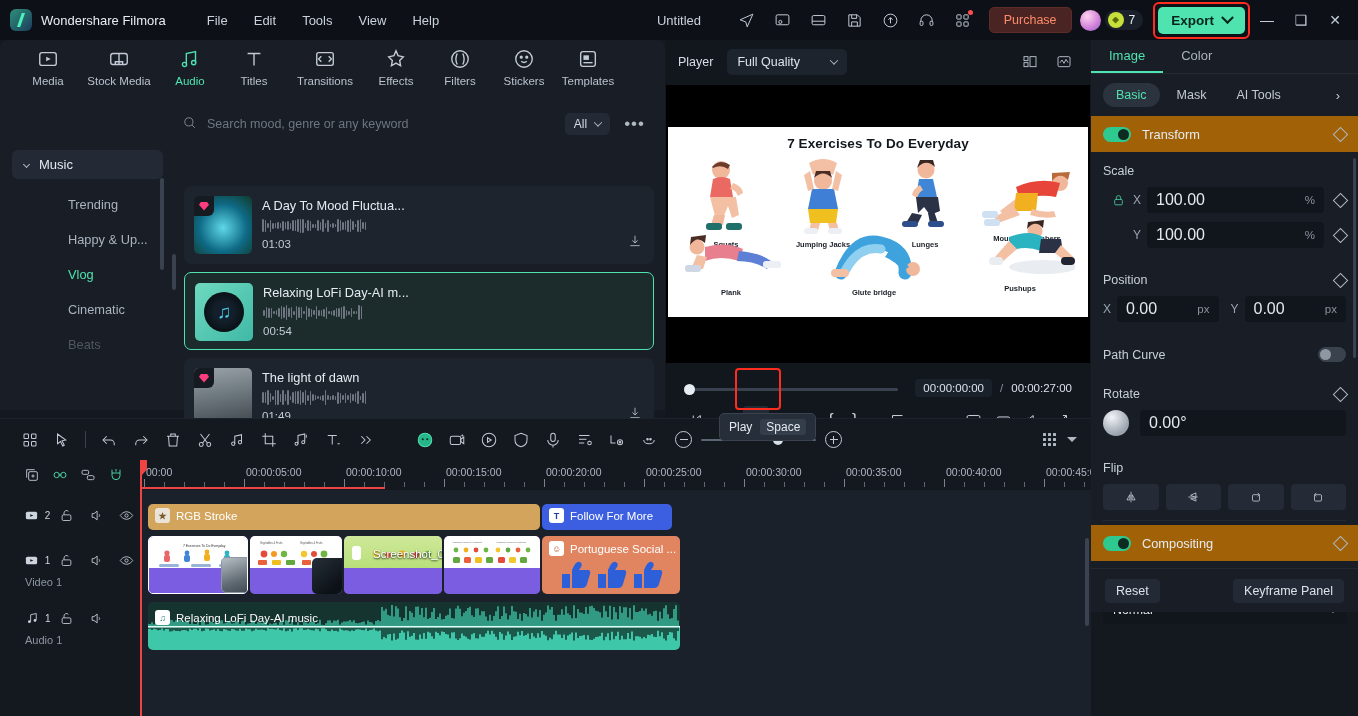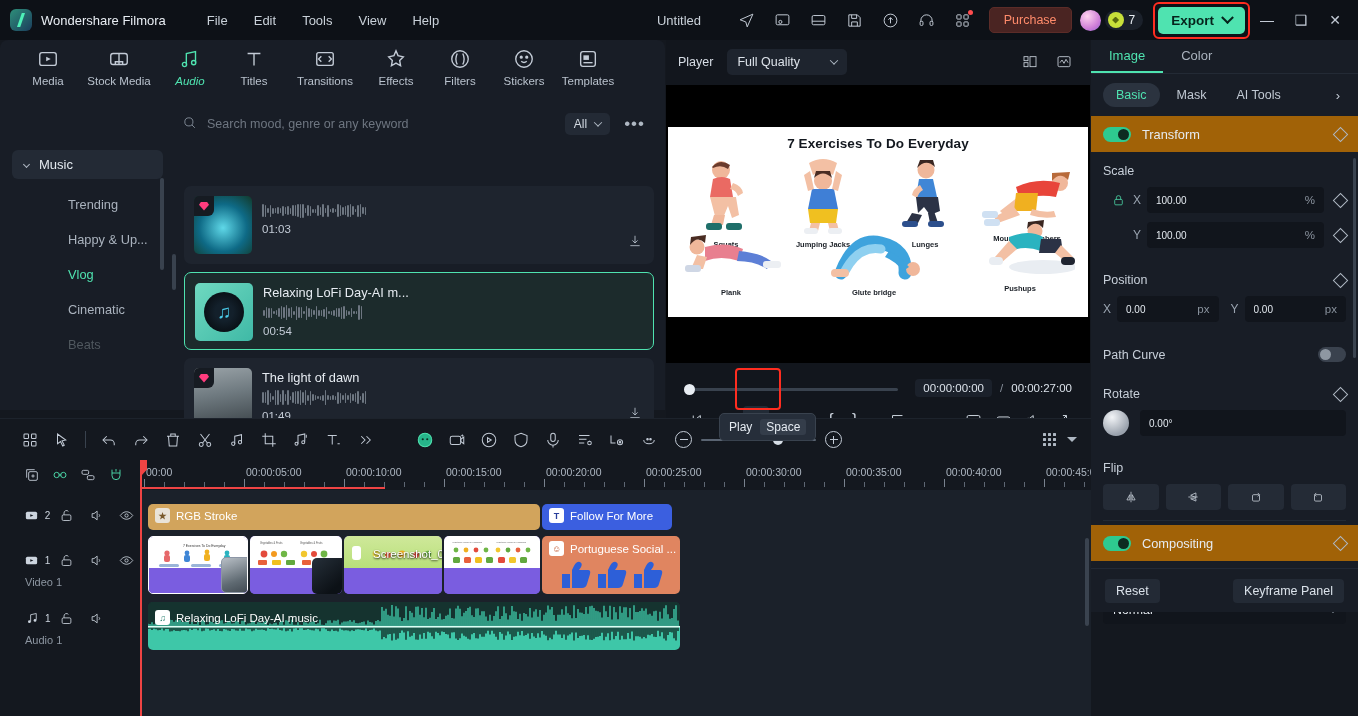--- a/index.html
+++ b/index.html
@@ -52,21 +52,21 @@
   .export-btn .cv{ width:9px;height:9px;border-right:2px solid #06241c;border-bottom:2px solid #06241c;
     transform:rotate(45deg) translate(-2px,-2px); }
   .wbtn{ width:34px;height:40px;display:flex;align-items:center;justify-content:center;color:#c3cbd6;font-size:14px; }
 
   
   .leftpanel{ position:absolute;left:0;top:40px;width:665px;height:370px;background:#181d26;border-radius:8px 8px 0 0; }
   .navrow{ display:flex;padding:8px 16px 0 16px;height:60px; }
   .nav-item{ width:64px;display:flex;flex-direction:column;align-items:center;gap:5px;color:#b9c2cd;cursor:default; }
   .nav-item svg{ width:22px;height:22px;fill:none;stroke:#c3cbd6;stroke-width:1.5; }
   .nav-item .lbl{ font-size:11.5px; }
-  .nav-item.active{ color:#4fe3b0;font-style:italic; }
+  .nav-item.active{ color:#4fe3b0; }
   .nav-item.active svg{ stroke:#4fe3b0; }
   .nav-item.wide{ width:78px; }
 
   .searchrow{ display:flex;align-items:center;height:36px;margin-left:182px;margin-top:6px;padding-right:20px; }
   .s-ico svg{ width:15px;height:15px;fill:none;stroke:#7d8793;stroke-width:1.6; }
   .s-input{ flex:1;background:transparent;border:none;outline:none;color:#cfd6de;font-size:12.5px;
             margin-left:10px;font-family:"Liberation Sans",sans-serif; }
   .s-input::placeholder{ color:#6e7681; }
   .allbtn{ display:flex;align-items:center;gap:8px;background:#232a35;border-radius:5px;
            padding:4px 9px;font-size:12px;color:#d2d9e1; }
@@ -163,21 +163,21 @@
   .sec-title{ font-size:12.8px;color:#e6ebf1; }
   .kf{ margin-left:auto;width:11px;height:11px;border:1.3px solid #aeb7c2;transform:rotate(45deg); }
 
   .grp{ padding:12px 12px 4px 12px; }
   .grp-label{ font-size:12.5px;color:#c7cfd9;margin-bottom:9px; }
   .row{ display:flex;align-items:center;margin-bottom:9px; }
   .lock-col{ width:30px;display:flex;flex-direction:column;align-items:center;justify-content:center;color:#4fe3b0; }
   .lock-col svg{ width:13px;height:13px;fill:none;stroke:#4fe3b0;stroke-width:1.4; }
   .ax{ font-size:12px;color:#9aa4b0;width:14px; }
   .field{ flex:1;display:flex;align-items:center;background:#11151c;border-radius:4px;height:26px;padding:0 9px; }
-  .field input{ flex:1;background:transparent;border:none;outline:none;color:#e3e9ef;font-size:10px;
+  .field input{ flex:1;background:transparent;border:none;outline:none;color:#e3e9ef;font-size:16px;
                 font-family:"Liberation Sans",sans-serif;width:100%; }
   .unit{ font-size:11.5px;color:#8a939e;margin-left:6px; }
   .kf-s{ width:11px;height:11px;border:1.3px solid #aeb7c2;transform:rotate(45deg);margin-left:11px;flex-shrink:0; }
   .grp-head{ display:flex;align-items:center;margin-bottom:9px; }
   .dial{ width:26px;height:26px;border-radius:50%;background:radial-gradient(circle at 35% 28%,#f2f4f7,#9aa2ad 70%);margin-right:11px;flex-shrink:0; }
   .flip-row{ display:flex;gap:7px;margin-top:3px; }
   .flip-btn{ flex:1;height:26px;background:#242b36;border-radius:4px;display:flex;align-items:center;justify-content:center; }
   .flip-btn svg{ width:16px;height:14px;fill:none;stroke:#cfd7e1;stroke-width:1.3; }
   .sep{ height:1px;background:#232a35;margin:10px 0 0 0; }
   .select{ display:flex;align-items:center;background:#11151c;border-radius:4px;height:28px;padding:0 10px;font-size:12.3px;color:#e3e9ef; }
@@ -422,20 +422,21 @@
     <div class="audiolist">
       <div class="list-scroll"></div>
 
       <div class="a-card">
         <div class="a-thumb th1">
           <span class="gem">
               <i></i>
             </span>
         </div>
         <div class="a-body">
+          <div class="a-title">A Day To Mood Fluctua...</div>
           <div class="wave" id="w0">
               <span style="height: 13px;"></span>
               <span style="height: 12px;"></span>
               <span style="height: 5px;"></span>
               <span style="height: 12px;"></span>
               <span style="height: 6px;"></span>
               <span style="height: 5px;"></span>
               <span style="height: 7px;"></span>
               <span style="height: 5px;"></span>
               <span style="height: 10px;"></span>

